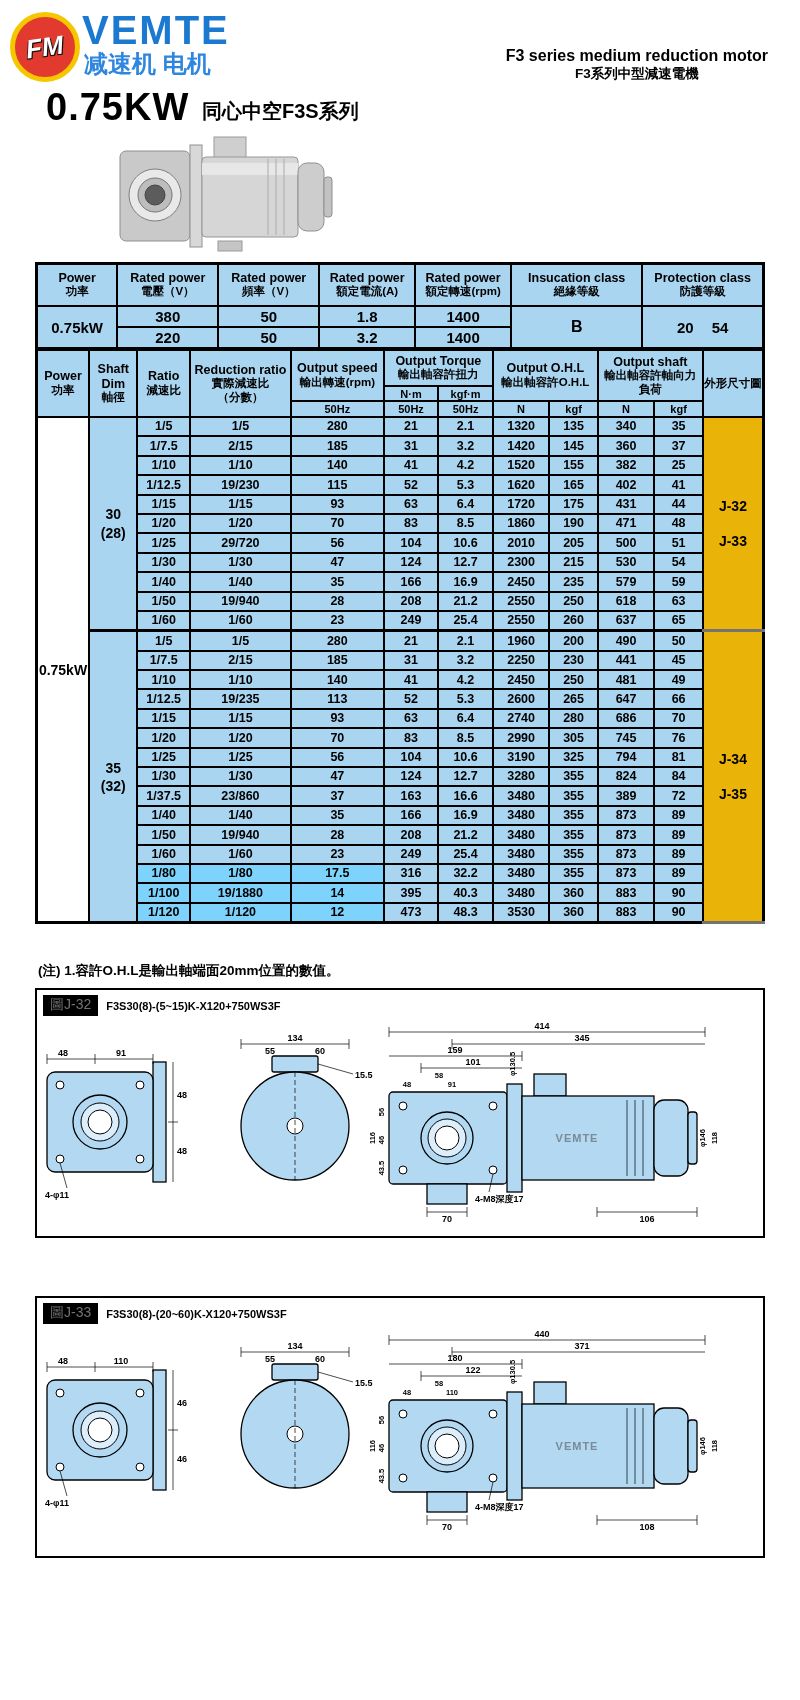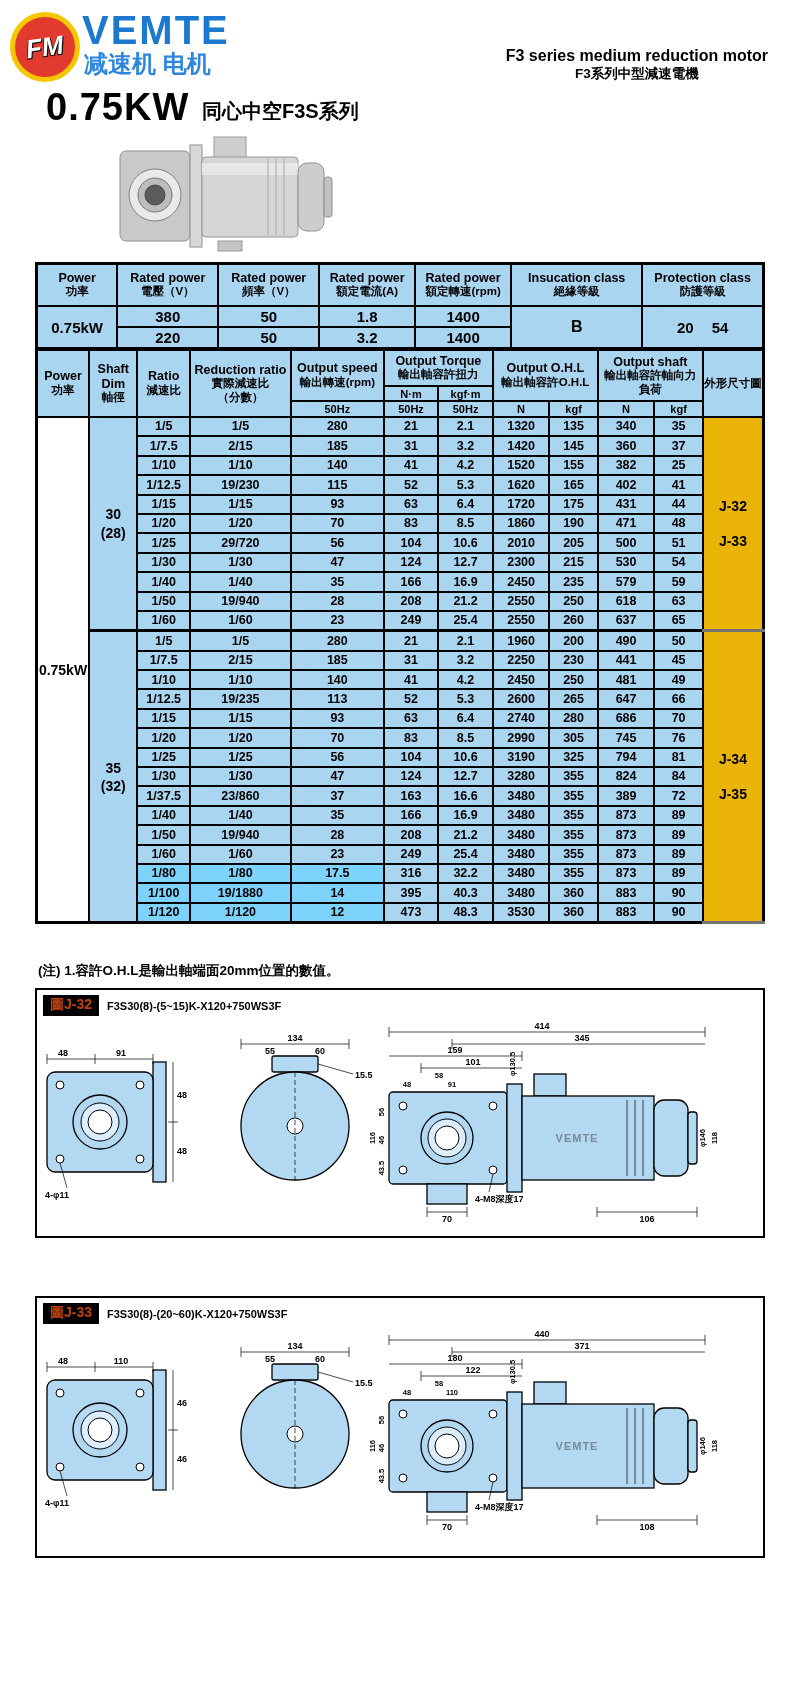--- a/index.html
+++ b/index.html
@@ -42,21 +42,21 @@
   .t2 td.white{background:#7dd3fc;}
   .t2 tr.group-start td{border-top:3px solid #000;}
 
   .note{left:38px;top:962px;font-size:13.5px;font-weight:bold;}
 
   
   .dwg-box{left:35px;width:726px;border:2px solid #000;background:#fff;}
   .dwg-box.b1{top:988px;height:246px;}
   .dwg-box.b2{top:1296px;height:258px;}
   .dwg-title{display:flex;align-items:center;gap:8px;padding:5px 6px 0 6px;}
-  .dwg-tag{background:#000;color:#c2410c;font-weight:bold;font-size:14px;padding:1px 7px 2px 7px;}
+  .dwg-tag{background:#000;color:#737373;font-weight:normal;font-size:14px;padding:1px 7px 2px 7px;}
   .dwg-name{font-size:11px;font-weight:bold;}
   .dim{font-size:9px;font-weight:bold;fill:#000;}
   .dims7{font-size:7.5px;font-weight:bold;fill:#000;}
   .bl{fill:#b3d9f2;stroke:#000;stroke-width:1.3;}
   .wh{fill:#fff;stroke:#000;stroke-width:1;}
   .in{fill:#dceefb;stroke:#000;stroke-width:1;}
   .ln{stroke:#000;stroke-width:0.7;fill:none;}
   .brandtxt{font-size:11px;font-weight:bold;fill:#7a8a96;letter-spacing:1px;}
 </style>
 </head>

